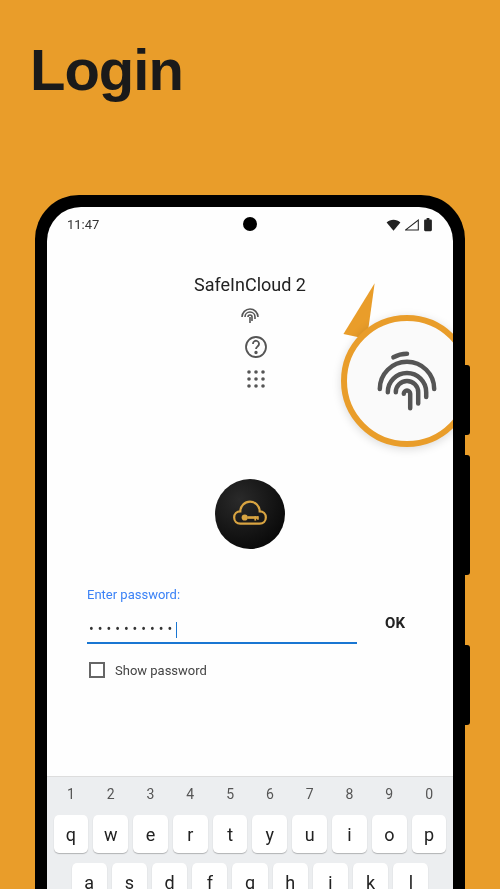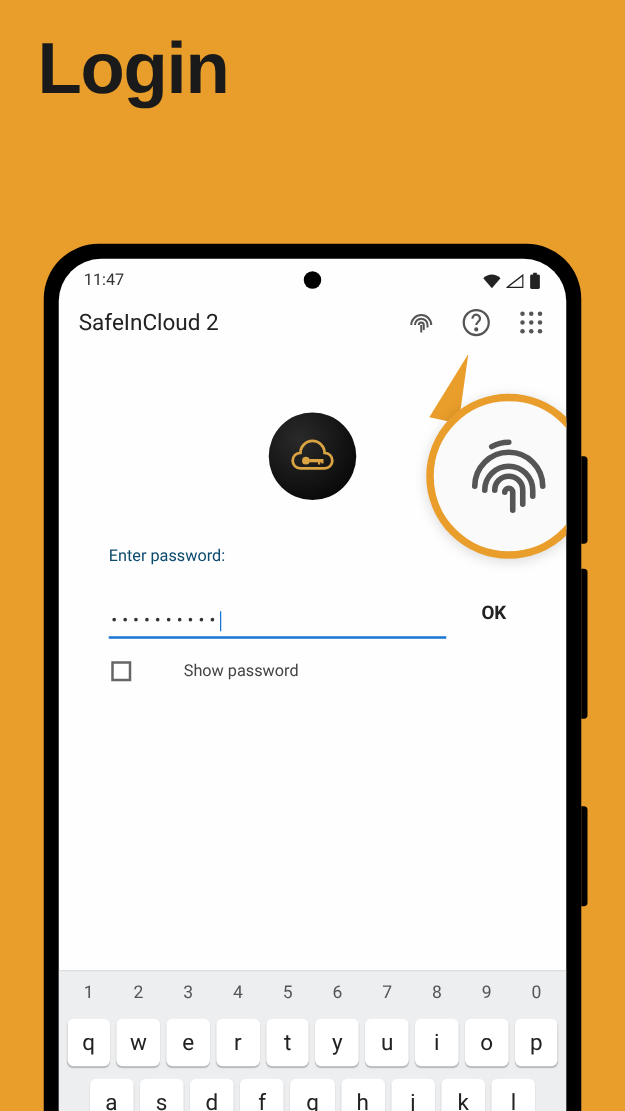--- a/index.html
+++ b/index.html
@@ -1,18 +1,18 @@
 <!DOCTYPE html>
 <html><head>
 <meta charset="utf-8">
 <style>
   * { margin: 0; padding: 0; box-sizing: border-box; font-family: -apple-system, Roboto, Arial, sans-serif; }
   body { width: 500px; height: 889px; background: #e99d2a; overflow: hidden; position: relative; }
 
-  .hero { padding: 21px 30px 10px; }
+  .hero { padding: 36px 30px 10px; }
   .hero-title { font-size: 58px; font-weight: 800; color: #1a1a1a; letter-spacing: -1px; font-family: 'Arial Narrow', Arial, sans-serif; font-stretch: condensed; }
   .hero-sub { font-size: 30px; font-weight: 600; color: #1a1a1a; font-family: 'Arial Narrow', Arial, sans-serif; font-stretch: condensed; }
 
   .phone-frame {
     position: absolute;
     left: 35px; top: 195px;
     width: 430px; height: 694px;
     background: #000;
     border-radius: 44px 44px 0 0;
     padding: 12px 12px 0 12px;
@@ -23,47 +23,48 @@
   .sb3 { top: 450px; height: 80px; }
 
   .screen {
     width: 100%; height: 100%;
     background: #fefefe;
     border-radius: 34px 34px 0 0;
     position: relative;
     overflow: hidden;
     display: flex;
     flex-direction: column;
+    gap: 28px;
   }
 
   .status-bar { display:flex; align-items:center; justify-content:space-between; padding: 10px 20px 4px; font-size: 13px; color:#333; position: relative;}
   .status-left { font-weight: 400; }
   .status-right { display:flex; gap:4px; align-items:center; }
   .camera-hole { position:absolute; left:50%; top:10px; transform:translateX(-50%); width:14px; height:14px; background:#000; border-radius:50%; }
 
-  .app-bar { display:flex; align-items:center; padding: 10px 16px 10px 16px; gap: 8px; }
+  .app-bar { display:flex; align-items:center; padding: 10px 16px 10px 16px; gap: 8px; flex-direction: column; }
   .app-title { font-size: 18px; color: #222; flex:1; font-weight: 400;}
   .app-bar .ico { width: 24px; height: 24px; color:#555; display:flex; align-items:center; justify-content:center; }
   .app-bar .ico + .ico { margin-left: 12px; }
 
   .content { flex: 1; display:flex; flex-direction:column; align-items:center; padding: 50px 30px 10px; }
 
   .logo-circle { width: 70px; height:70px; border-radius:50%; background: radial-gradient(circle at 35% 30%, #2a2a2a, #000); display:flex; align-items:center; justify-content:center; margin-bottom: 38px; position:relative; }
   .logo-circle svg { width: 44px; height:44px; }
 
   .form { width: 100%; padding: 0 10px;}
-  .form-label { font-size: 13px; color:#0c4a6e; margin-bottom: 22px; display:block;}
+  .form-label { font-size: 13px; color:#3b82f6; margin-bottom: 6px; display:block;}
   .pw-row { display:flex; align-items:flex-end; gap: 20px; margin-bottom: 18px;}
   .pw-input { flex:1; border:none; border-bottom: 2px solid #1976d2; padding: 4px 2px; font-size: 14px; letter-spacing: 3px; outline:none; font-family: monospace; background: transparent;}
   .pw-input::after{}
   .caret { display:inline-block; width:1px; height:16px; background:#1976d2; vertical-align:middle; }
   .ok-btn { font-size: 15px; color:#222; background:none; border:none; padding: 6px 8px 12px; font-weight: 700;}
   .check-row { display:flex; align-items:center; gap:10px; padding-left: 2px;}
   .checkbox { width:16px; height:16px; border: 2px solid #666; background:#fff;}
-  .check-label { font-size: 13px; color:#444;margin-left:32px; }
+  .check-label { font-size: 13px; color:#444; }
 
   
   .callout-pointer {
     position:absolute;
     width: 0; height:0;
     border-left: 20px solid transparent;
     border-right: 4px solid transparent;
     border-bottom: 56px solid #e99d2a;
     top: 74px; right: 80px;
     transform: rotate(12deg);

